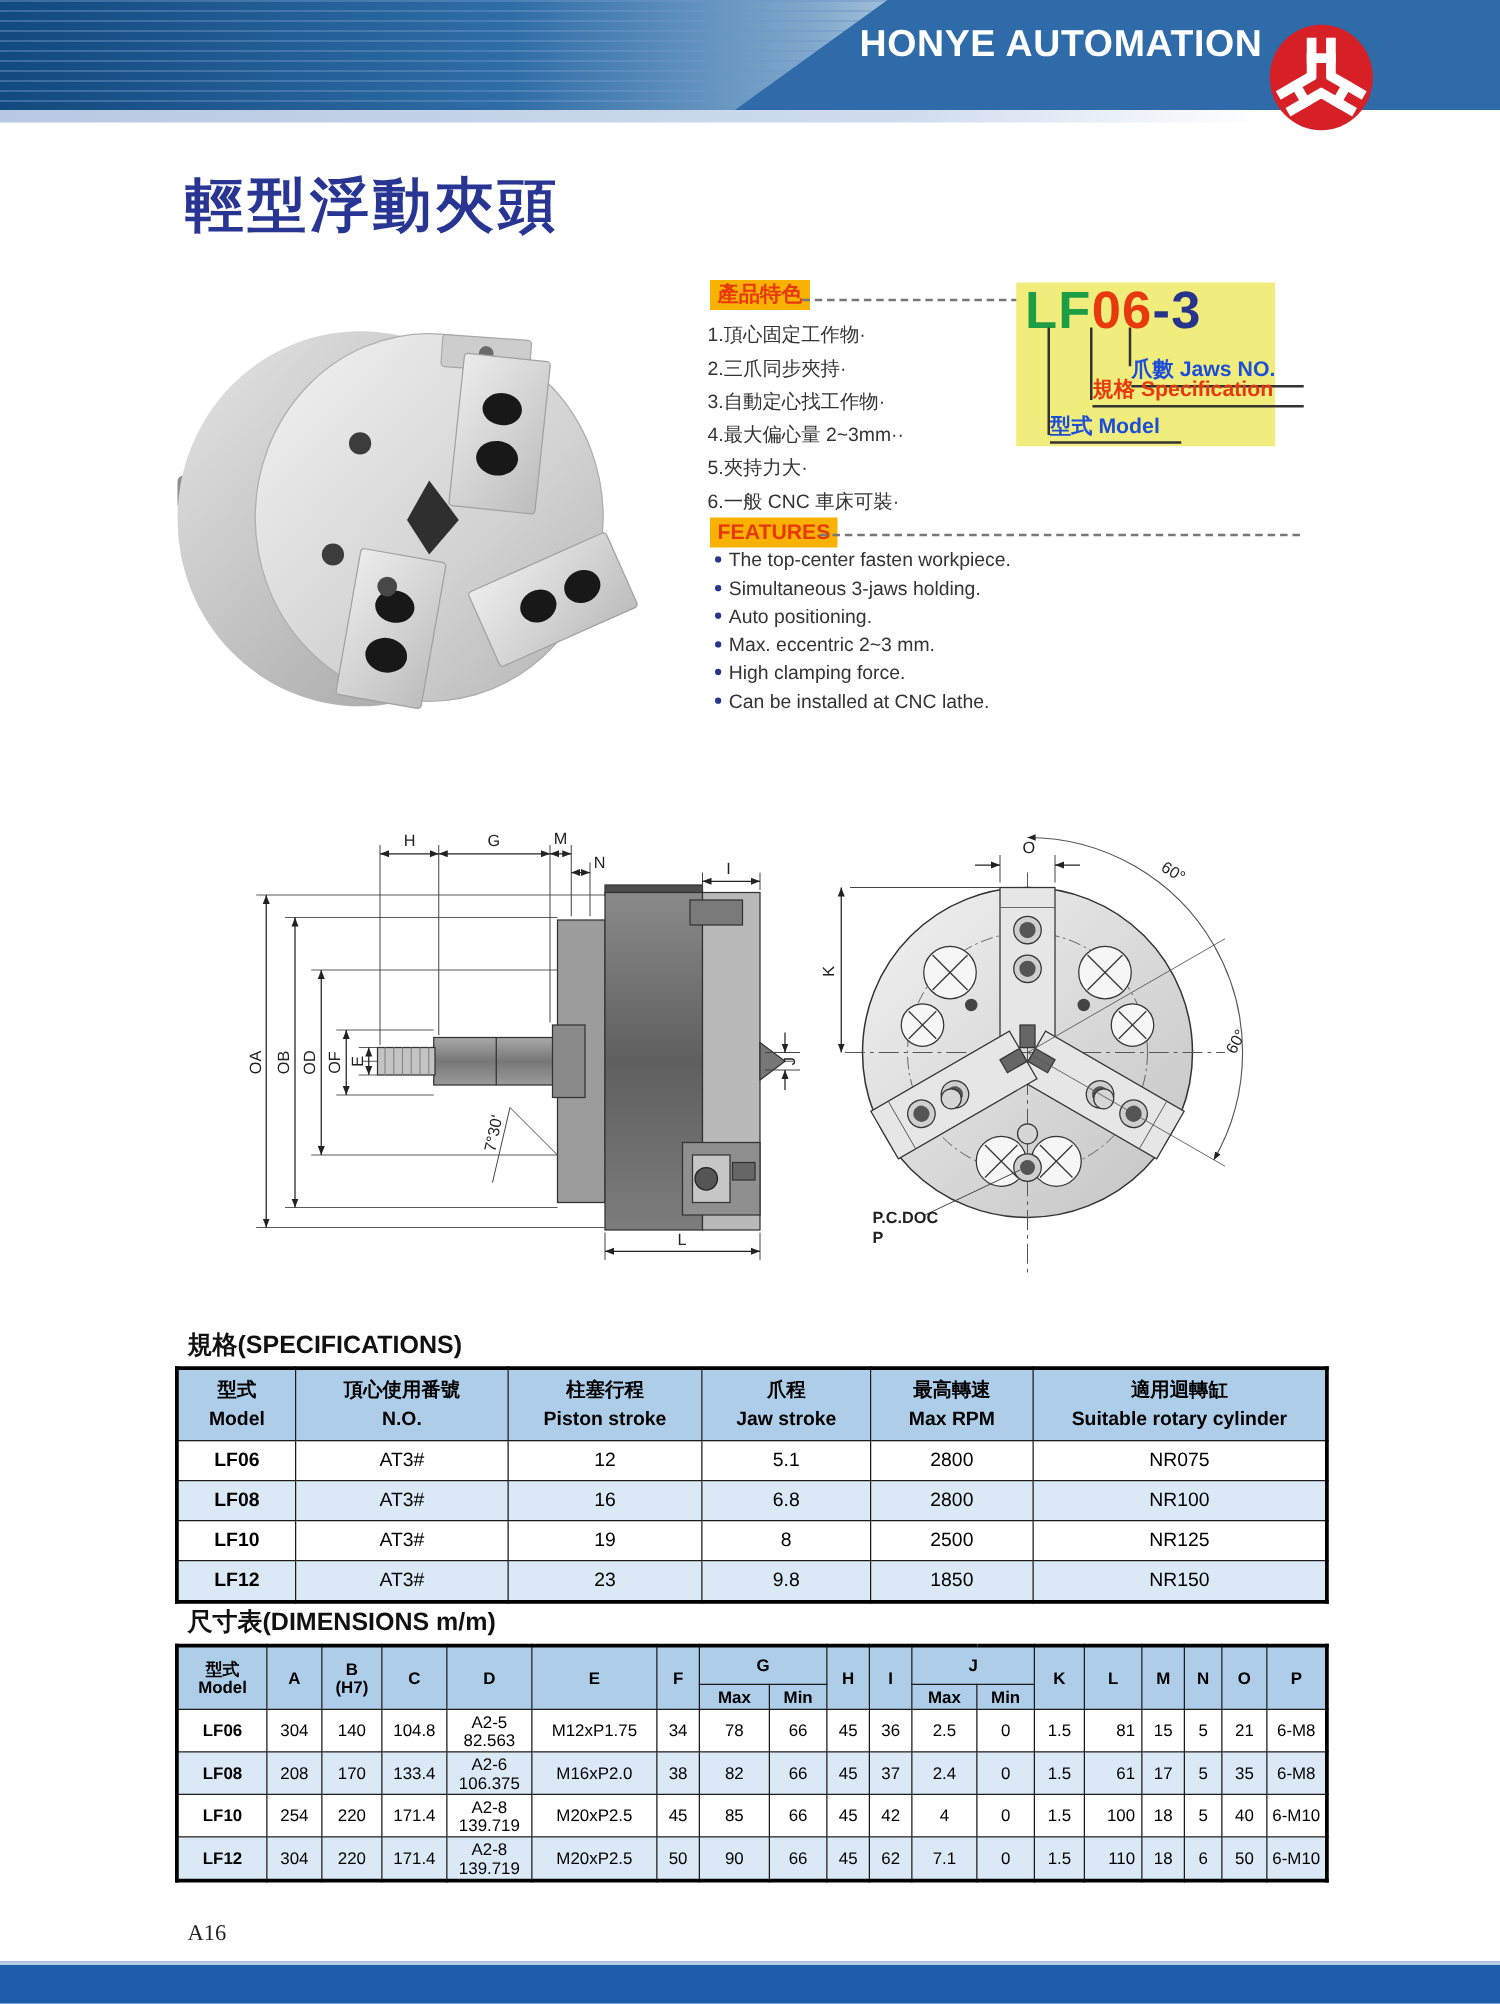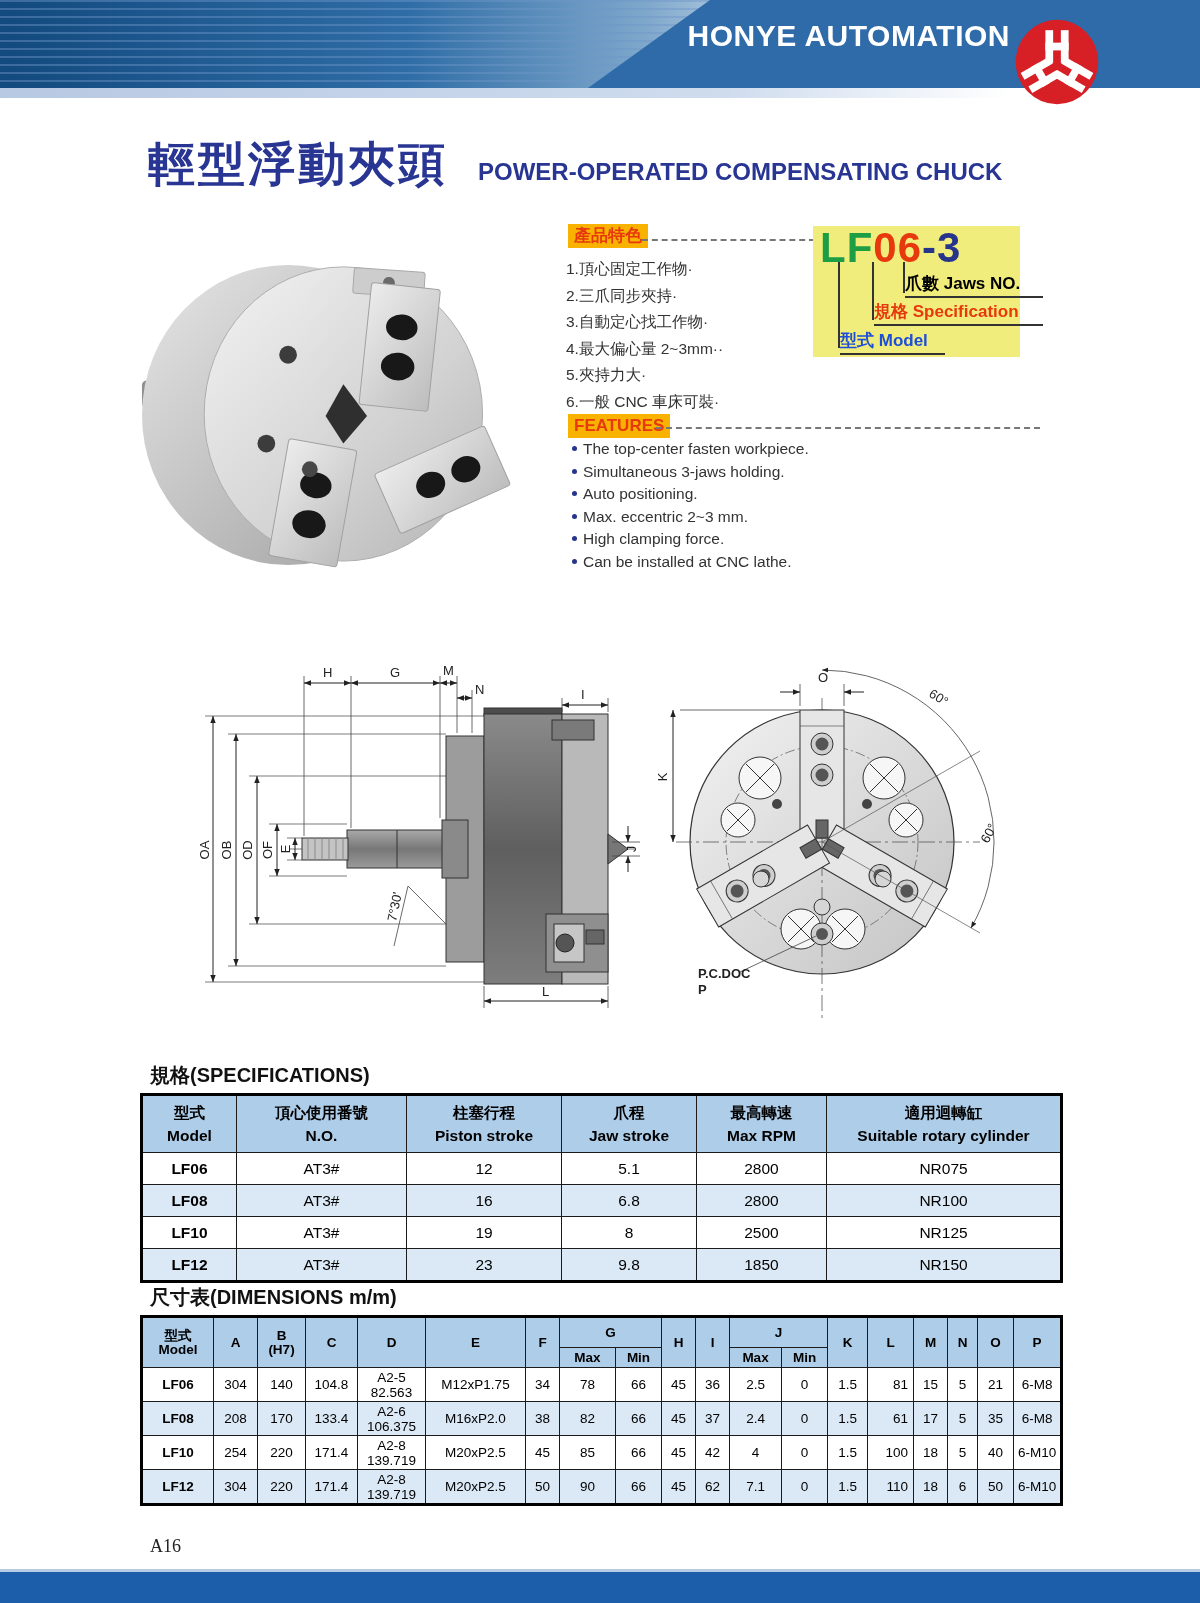--- a/index.html
+++ b/index.html
@@ -46,21 +46,21 @@
   
   .legend-box{position:absolute;left:813px;top:226px;width:207px;height:131px;background:#f1ed7c;}
   .code{position:absolute;left:820px;top:224px;font-size:42px;font-weight:bold;letter-spacing:1px;}
   .code .c-g{color:#1e9e44;} .code .c-r{color:#e8380d;} .code .c-b{color:#27348b;}
   .vline{position:absolute;border-left:2px solid #333;width:0;}
   .vl1{left:838px;top:262px;height:86px;}
   .vl2{left:872px;top:262px;height:58px;}
   .vl3{left:903px;top:262px;height:31px;}
   .leg-lbl{position:absolute;font-size:17px;font-weight:bold;border-bottom:2px solid #333;
     padding-bottom:1px;white-space:nowrap;}
-  .leg-jaws{left:905px;top:272px;width:138px;color:#000000;}
+  .leg-jaws{left:905px;top:284px;width:138px;color:#1d4ed8;}
   .leg-spec{left:874px;top:300px;width:169px;color:#e8380d;}
   .leg-model{left:840px;top:329px;width:105px;color:#1d4ed8;}
 
   
   .draw1{position:absolute;left:150px;top:628px;width:500px;height:400px;}
   .draw2{position:absolute;left:640px;top:622px;width:420px;height:412px;}
   text.dim{font-family:"Liberation Sans",sans-serif;font-size:13px;fill:#222;}
 
   
   .sec-title{position:absolute;font-size:20px;font-weight:bold;color:#111;}
@@ -107,21 +107,20 @@
           <rect x="54.5" y="13" width="9" height="38"></rect>
           <rect x="36.5" y="27.5" width="27" height="9"></rect>
         </g>
         <use href="#hg" transform="rotate(120 50 54)"></use>
         <use href="#hg" transform="rotate(240 50 54)"></use>
       </g>
     </svg>
   </div>
 
   <div class="title-zh">輕型浮動夾頭</div>
-  <div class="title-en">POWER-OPERATED COMPENSATING CHUCK</div>
 
   <svg class="photo" viewBox="0 0 390 360">
     <defs>
       <linearGradient id="pg1" x1="0" y1="0" x2="1" y2="1">
         <stop offset="0" stop-color="#e6e6e6"></stop>
           <stop offset="1" stop-color="#9d9d9d"></stop>
       </linearGradient>
       <linearGradient id="pg2" x1="0" y1="0" x2="1" y2="1">
         <stop offset="0" stop-color="#f3f3f3"></stop>
           <stop offset="0.6" stop-color="#d2d2d2"></stop>

